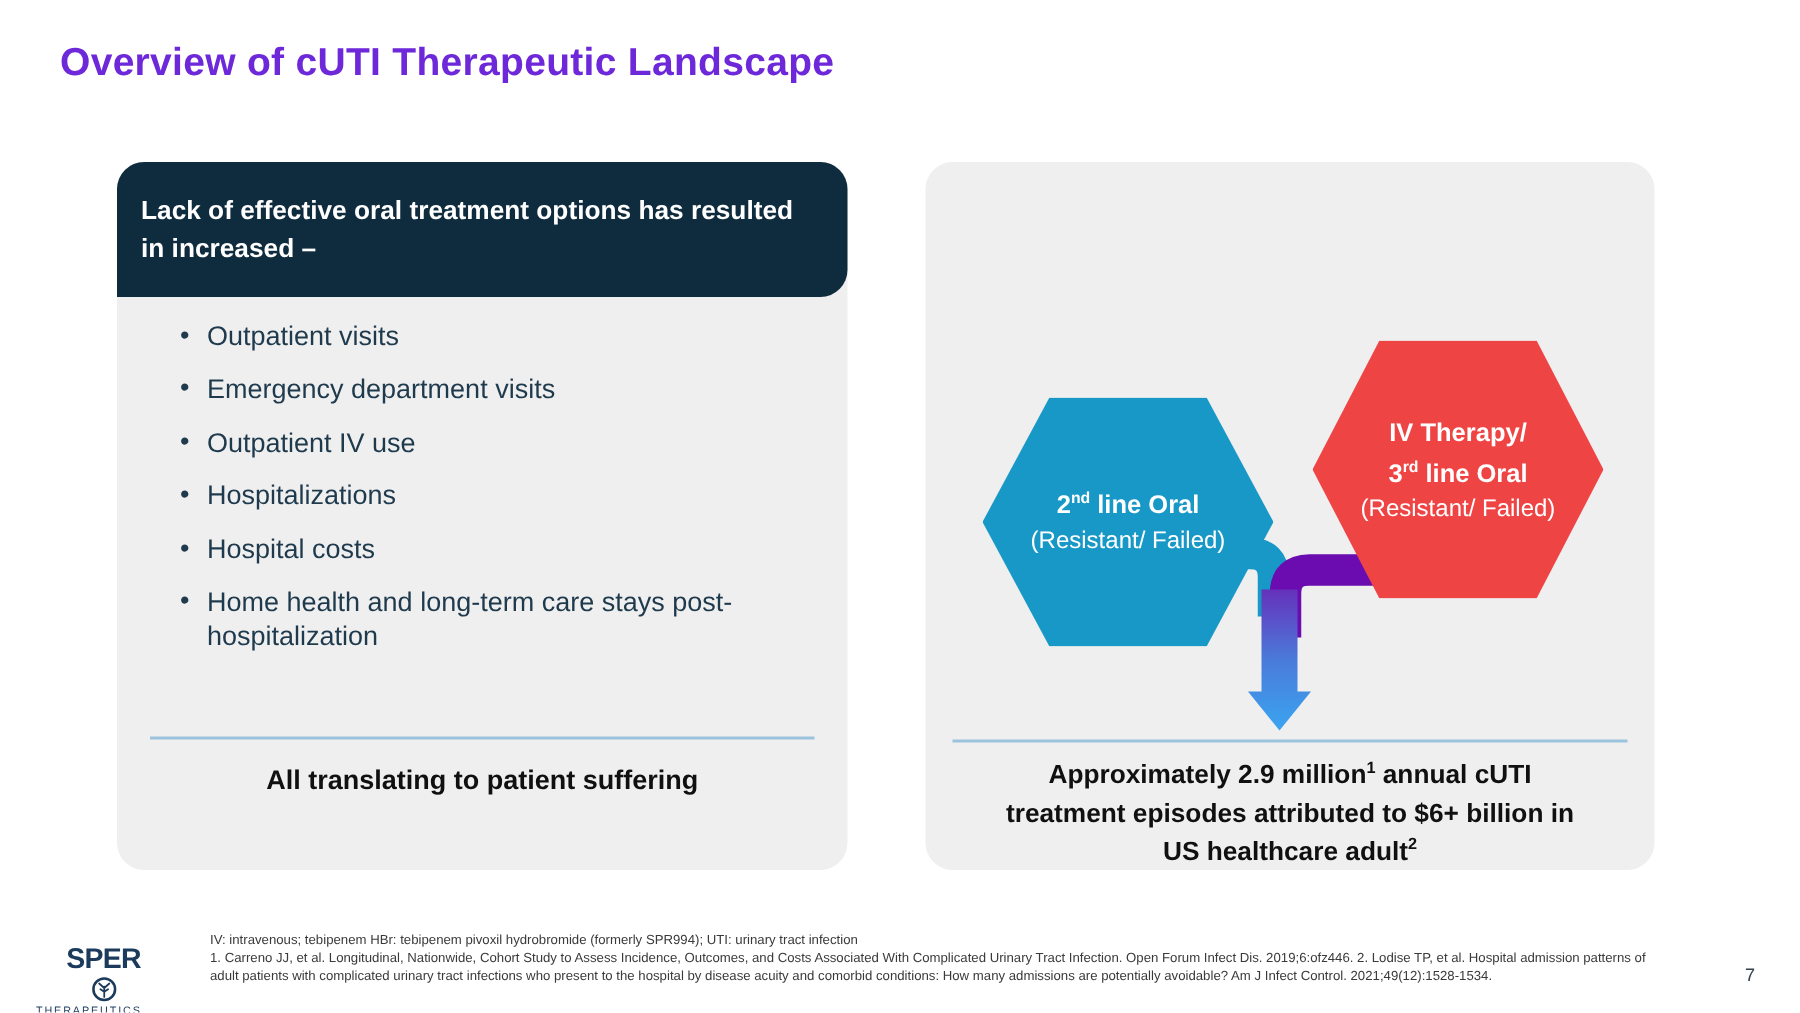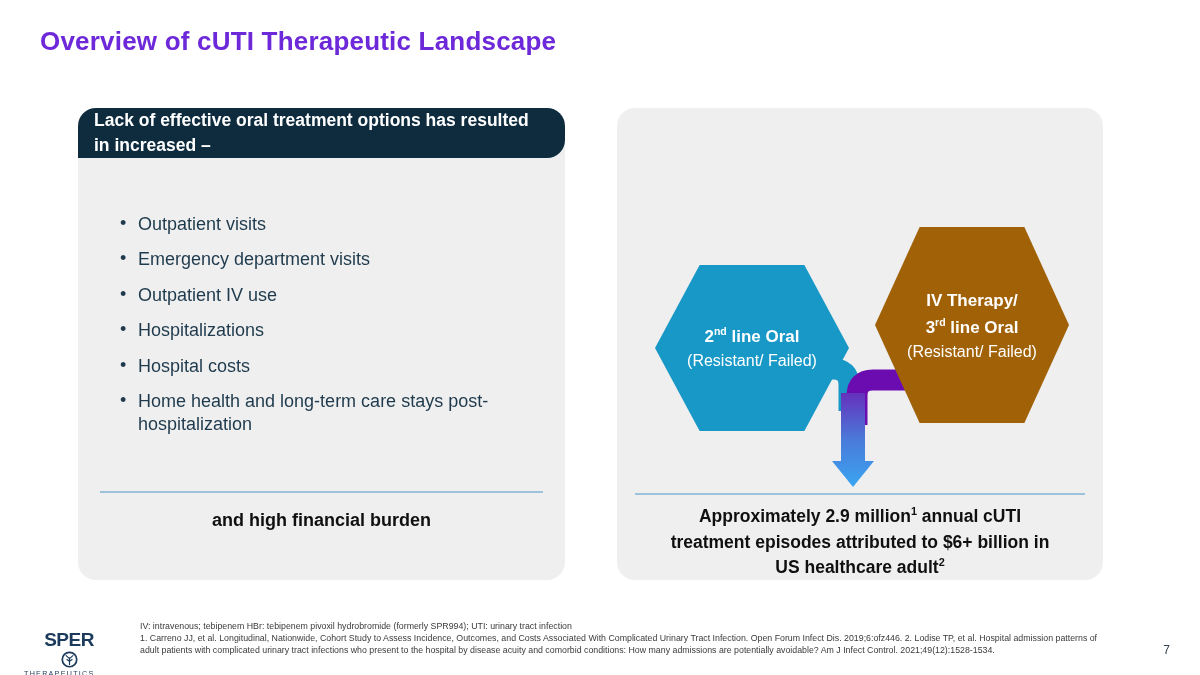--- a/index.html
+++ b/index.html
@@ -22,21 +22,21 @@
     background: #EFEFF0; border-radius: 18px;
   }
   .panel.left  { left: 78px;  width: 487px; }
   .panel.right { left: 617px; width: 486px; }
 
   .panel-header {
     position: absolute; top: 0; left: 0; right: 0;
     background: #0E2C3E; color: #ffffff;
     border-radius: 18px 18px 18px 0;
     font-weight: 700; font-size: 17.5px; line-height: 1.42;
-    padding: 0 16px;
+    padding: 20px 16px;
   }
   .panel.right .panel-header { padding: 9px 16px; }
 
   .bullet-list {
     position: absolute; left: 40px; right: 18px; top: 105px;
     list-style: none;
   }
   .bullet-list li {
     position: relative;
     padding-left: 20px;
@@ -63,21 +63,21 @@
   .panel.left  .panel-footer { top: 399px; }
   .panel.right .panel-footer { top: 396px; font-size: 17.5px; line-height: 1.47; }
 
   .hexagon {
     position: absolute;
     clip-path: polygon(23% 0%, 77% 0%, 100% 50%, 77% 100%, 23% 100%, 0% 50%);
     display: flex; flex-direction: column; align-items: center; justify-content: center;
     color: #ffffff; text-align: center; z-index: 2;
   }
   .hexagon.teal   { left: 38px;  top: 122px; width: 194px; height: 166px; background: #1898C6; margin-top: 35px; }
-  .hexagon.purple { left: 258px; top: 119px; width: 194px; height: 196px; background: #a16207; }
+  .hexagon.purple { left: 258px; top: 119px; width: 194px; height: 172px; background: #ef4444; }
   .hex-title { font-weight: 700; font-size: 17px; line-height: 1.6; }
   .hex-sub   { font-weight: 400; font-size: 16px; line-height: 1.4; }
   sup { font-size: 0.62em; }
 
   .merge-arrow {
     position: absolute; left: 170px; top: 245px; width: 150px; height: 145px;
     z-index: 1;
   }
 
   .footnotes {
@@ -110,21 +110,21 @@
   <ul class="bullet-list">
     <li>Outpatient visits</li>
     <li>Emergency department visits</li>
     <li>Outpatient IV use</li>
     <li>Hospitalizations</li>
     <li>Hospital costs</li>
     <li>Home health and long-term care stays post-hospitalization</li>
   </ul>
   <div class="separator"></div>
   <div class="panel-footer">
-    <div>and high financial burden</div>
+    <div>All translating to patient suffering</div>
   </div>
 </section>
 
 <section class="panel right">
 
   <svg class="merge-arrow" viewBox="0 0 150 145" aria-hidden="true">
     <defs>
       <linearGradient id="shaftGrad" gradientUnits="userSpaceOnUse" x1="0" y1="30" x2="0" y2="134">
         <stop offset="0" stop-color="#6B21B5"></stop>
         <stop offset="0.55" stop-color="#4A7BDA"></stop>

